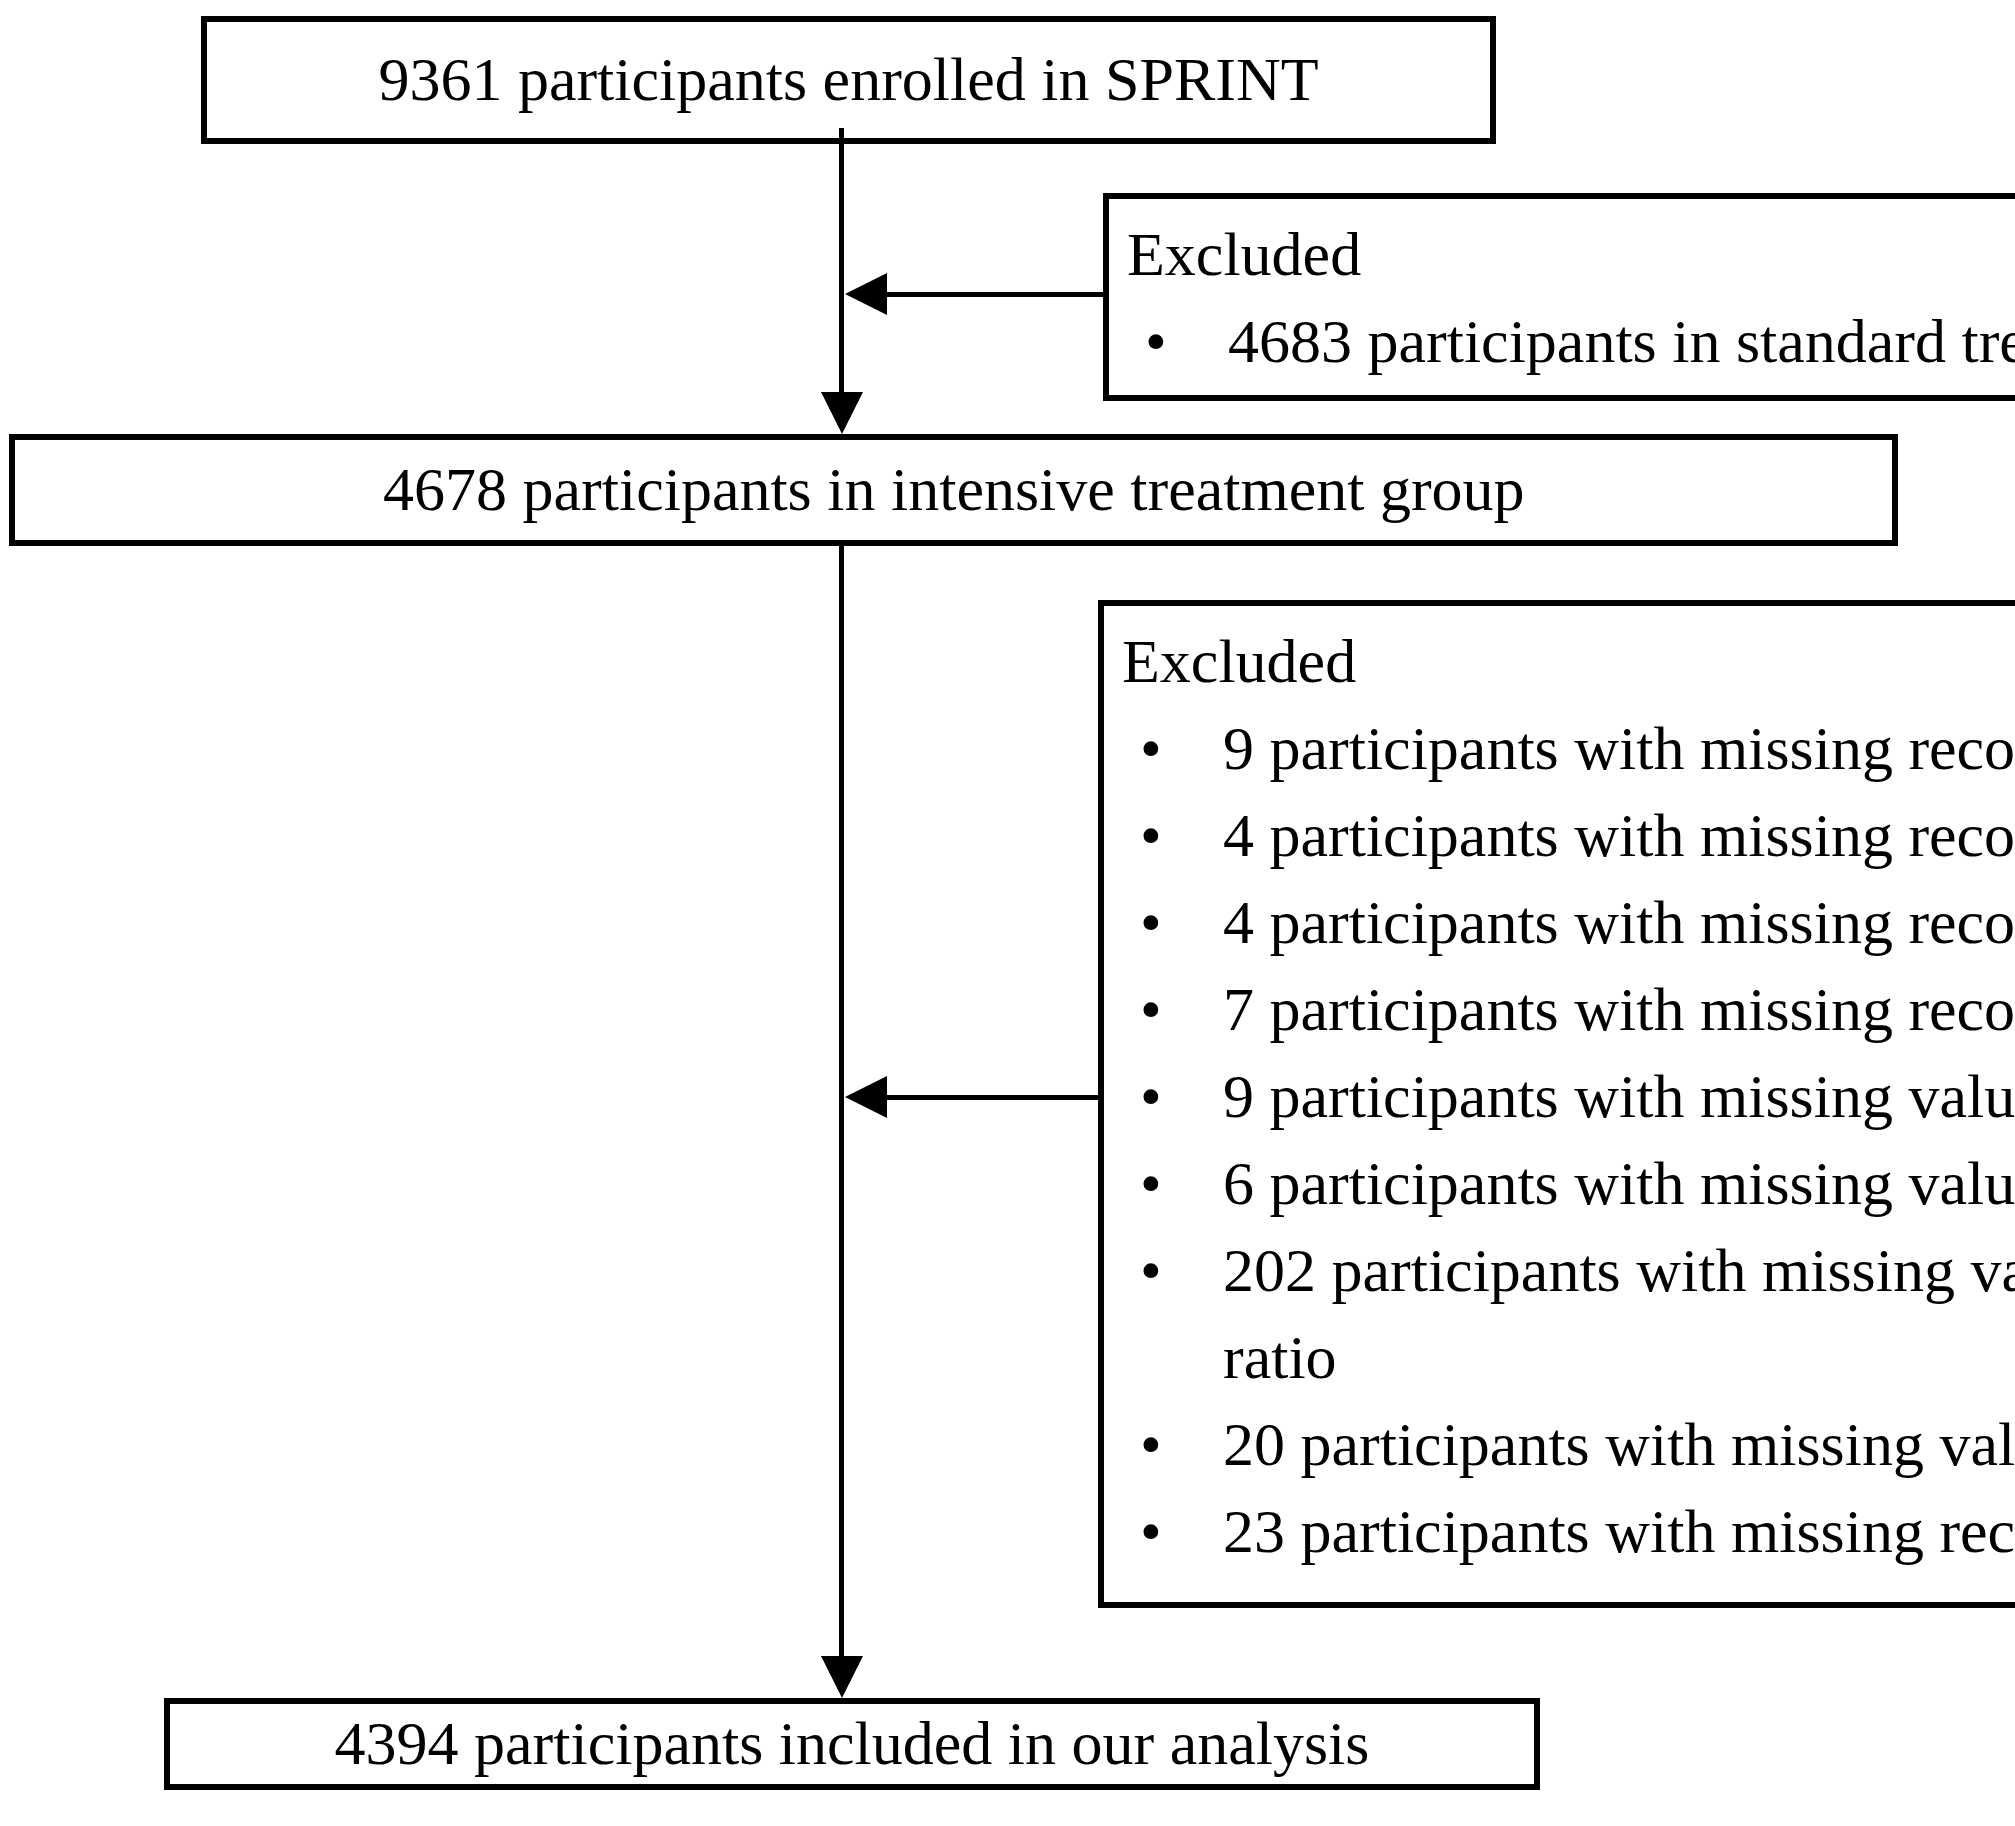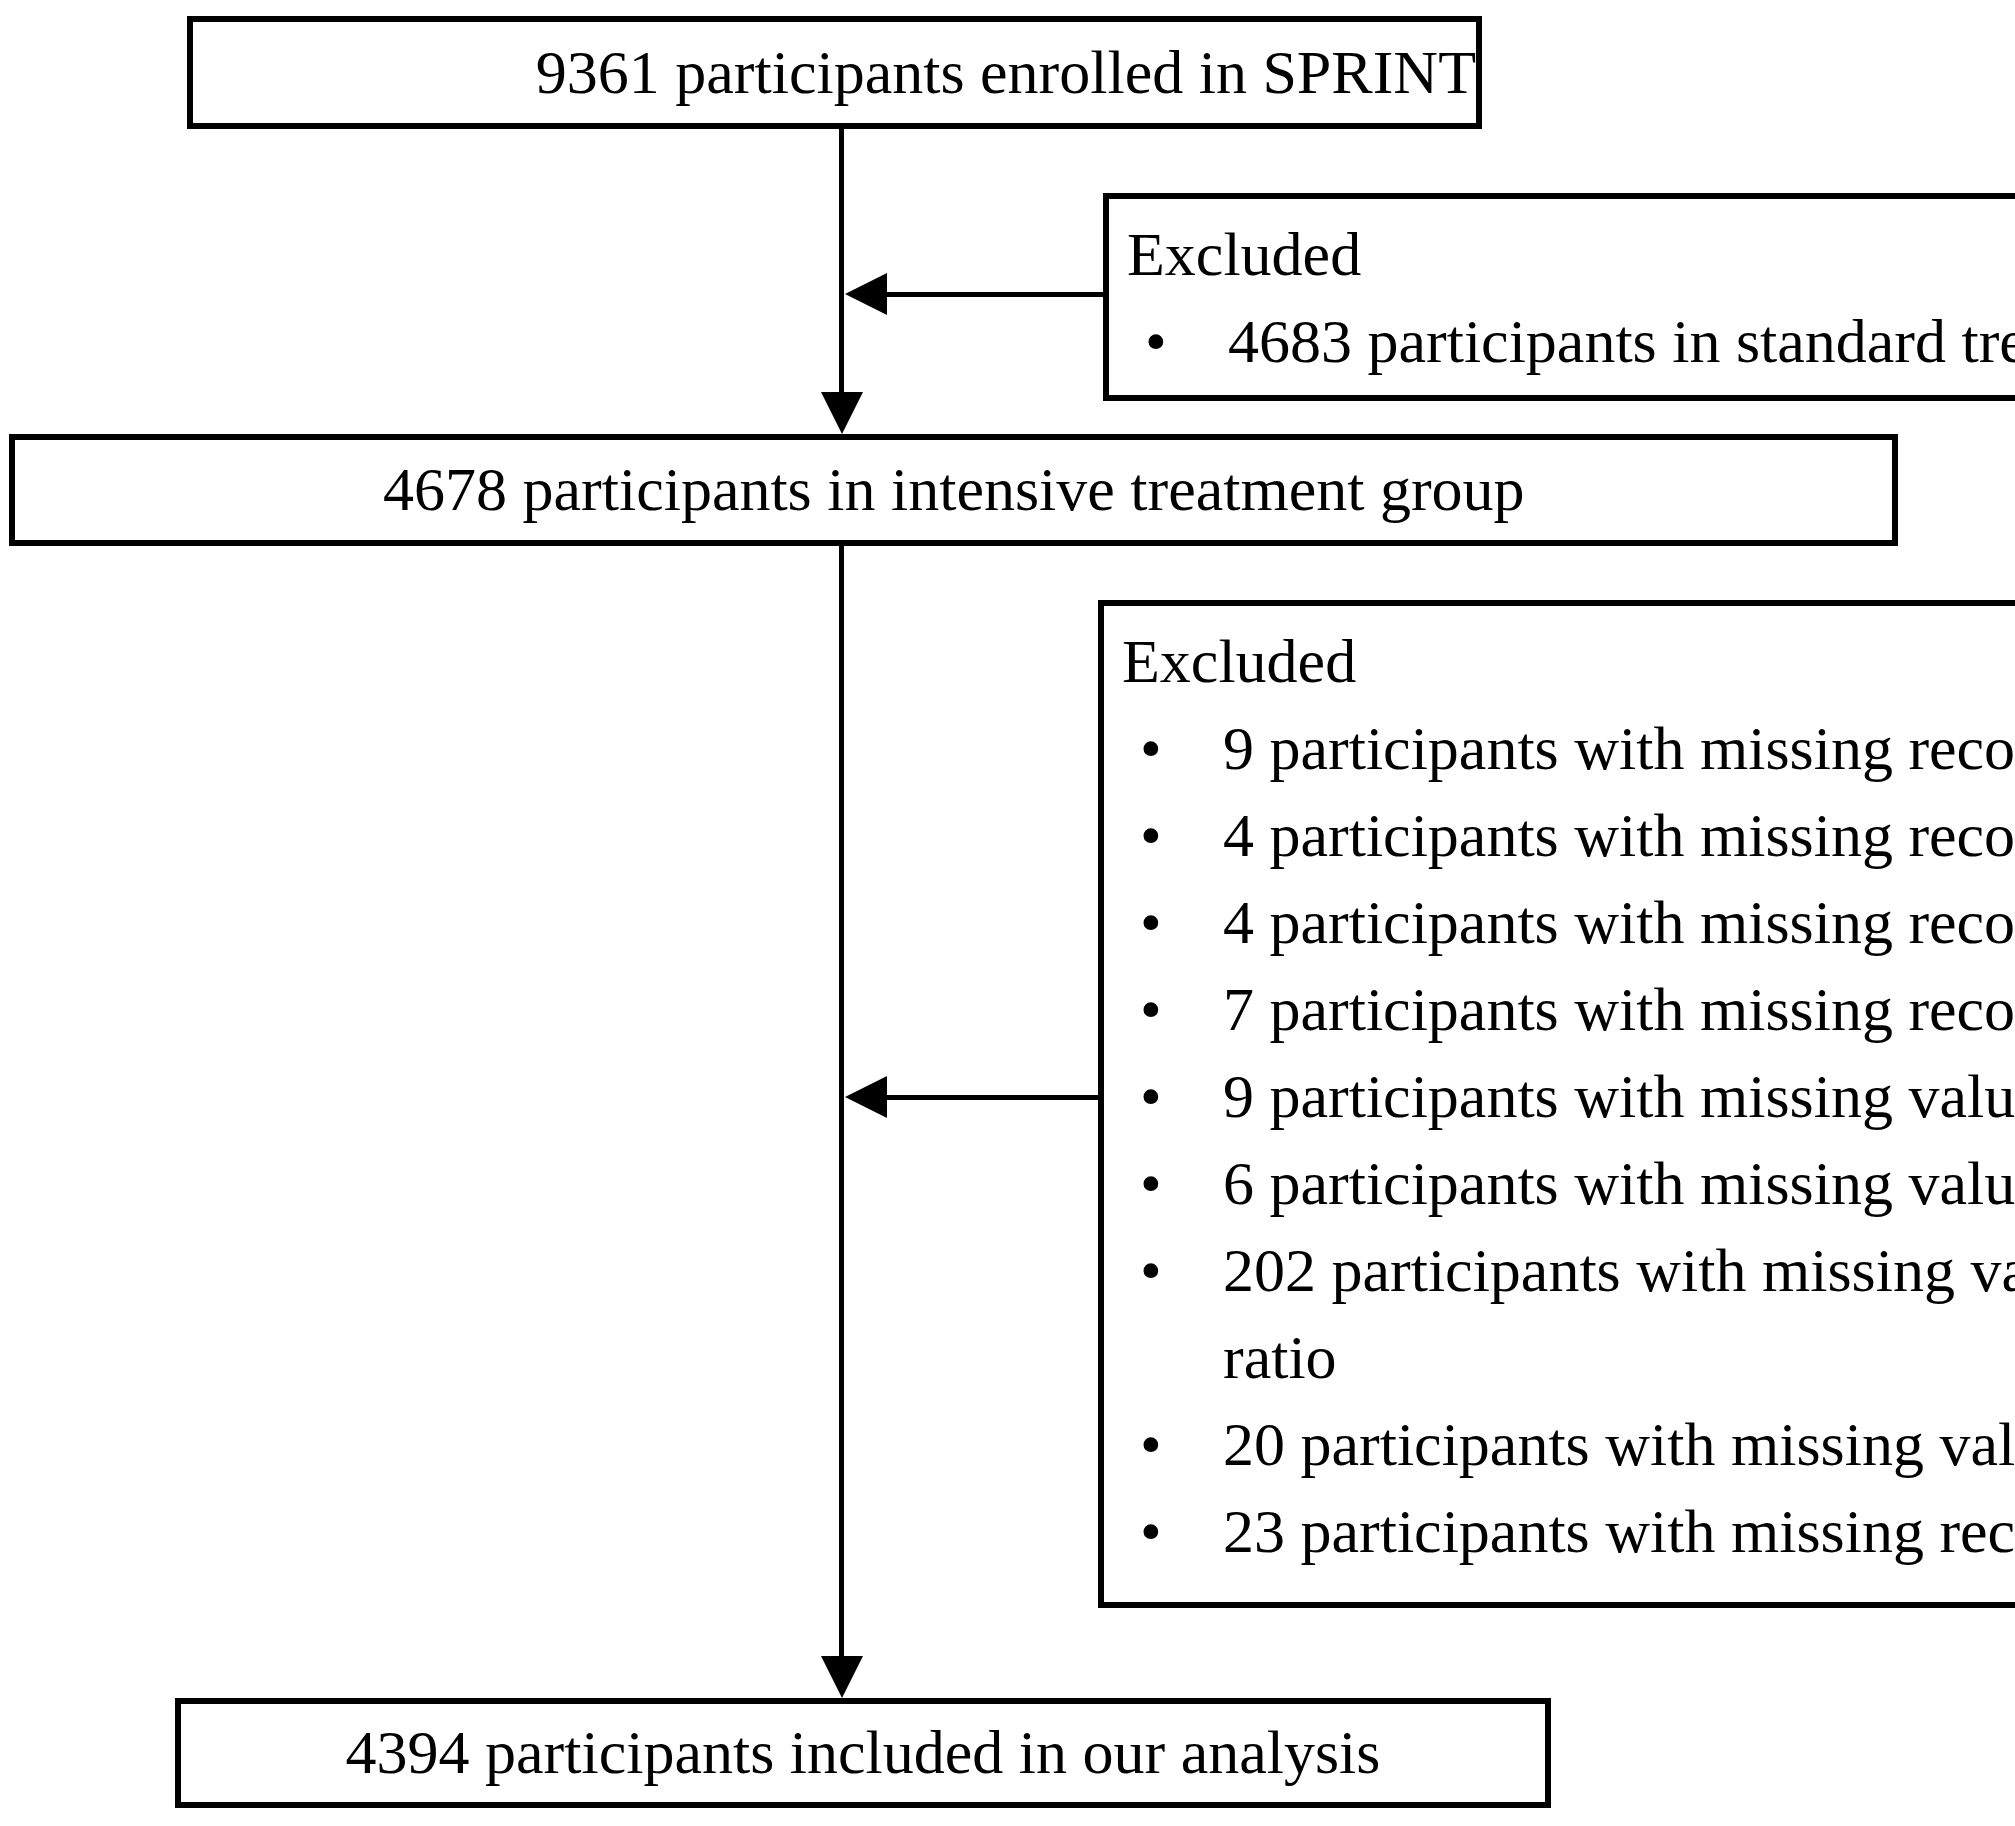--- a/index.html
+++ b/index.html
@@ -76,33 +76,33 @@
   }
   .arrowhead-left {
     position: absolute;
     width: 0;
     height: 0;
     border-top: 21px solid transparent;
     border-bottom: 21px solid transparent;
     border-right: 42px solid #000000;
   }
   
-  #box-enrolled   { left: 187px;  top: 16px;   width: 1295px; height: 113px; justify-content: flex-end; }
+  #box-enrolled   { left: 201px;  top: 16px;   width: 1295px; height: 128px; }
   #vline-a        { left: 839px; top: 128px;  height: 282px; }
   #arrowhead-a    { left: 821px; top: 392px;  }
   #box-excluded1  { left: 1103px; top: 193px;  width: 1542px; height: 208px; }
   #hline-1        { left: 885px; top: 292px;  width: 220px; }
   #arrowhead-1    { left: 845px; top: 273px;  }
   #box-intensive  { left: 9.3px;   top: 434px; width: 1889px; height: 112px; }
   #vline-b        { left: 839px; top: 545px; height: 1116px; }
   #arrowhead-b    { left: 821px; top: 1656px; }
   #box-excluded2  { left: 1098px; top: 600px; width: 1711px; height: 1008px; }
   #hline-2        { left: 885px; top: 1095px; width: 214px; }
   #arrowhead-2    { left: 845px; top: 1076px; }
-  #box-included   { left: 175px;  top: 1698px; width: 1376px; height: 110px; text-align: right; }
+  #box-included   { left: 164px;  top: 1698px; width: 1376px; height: 92px; text-align: right; }
 </style>
 </head>
 <body>
 
 <div class="canvas">
 
   <div class="box center" id="box-enrolled">
     <span>9361 participants enrolled in SPRINT</span>
   </div>
 

